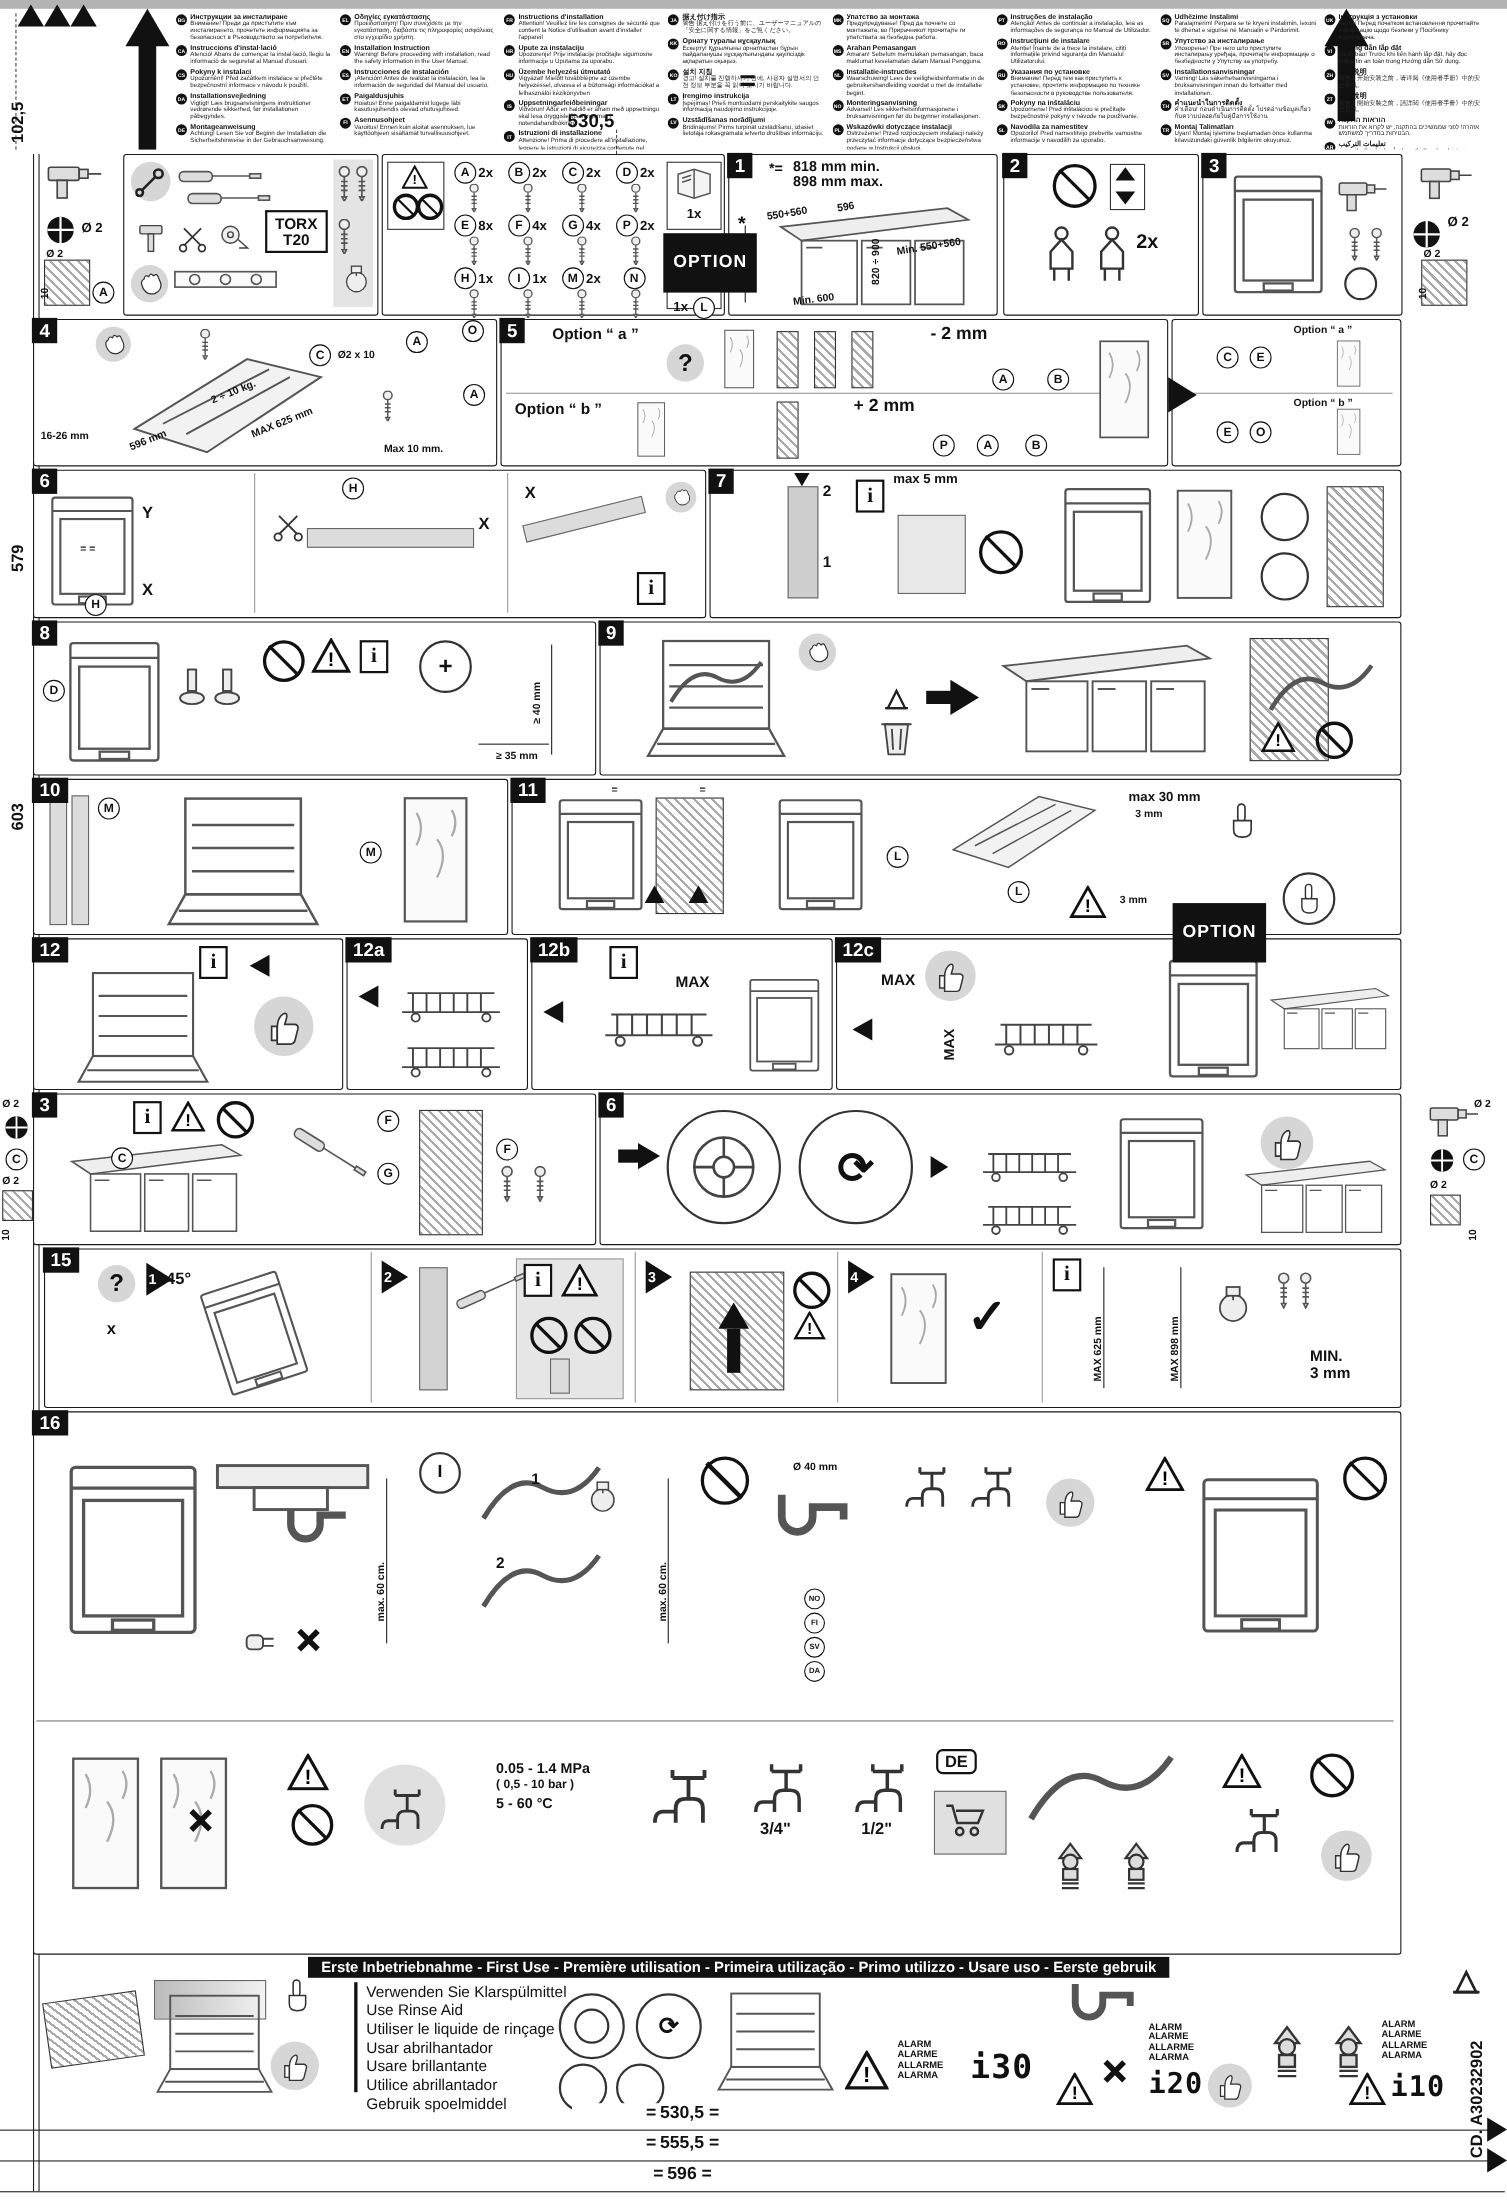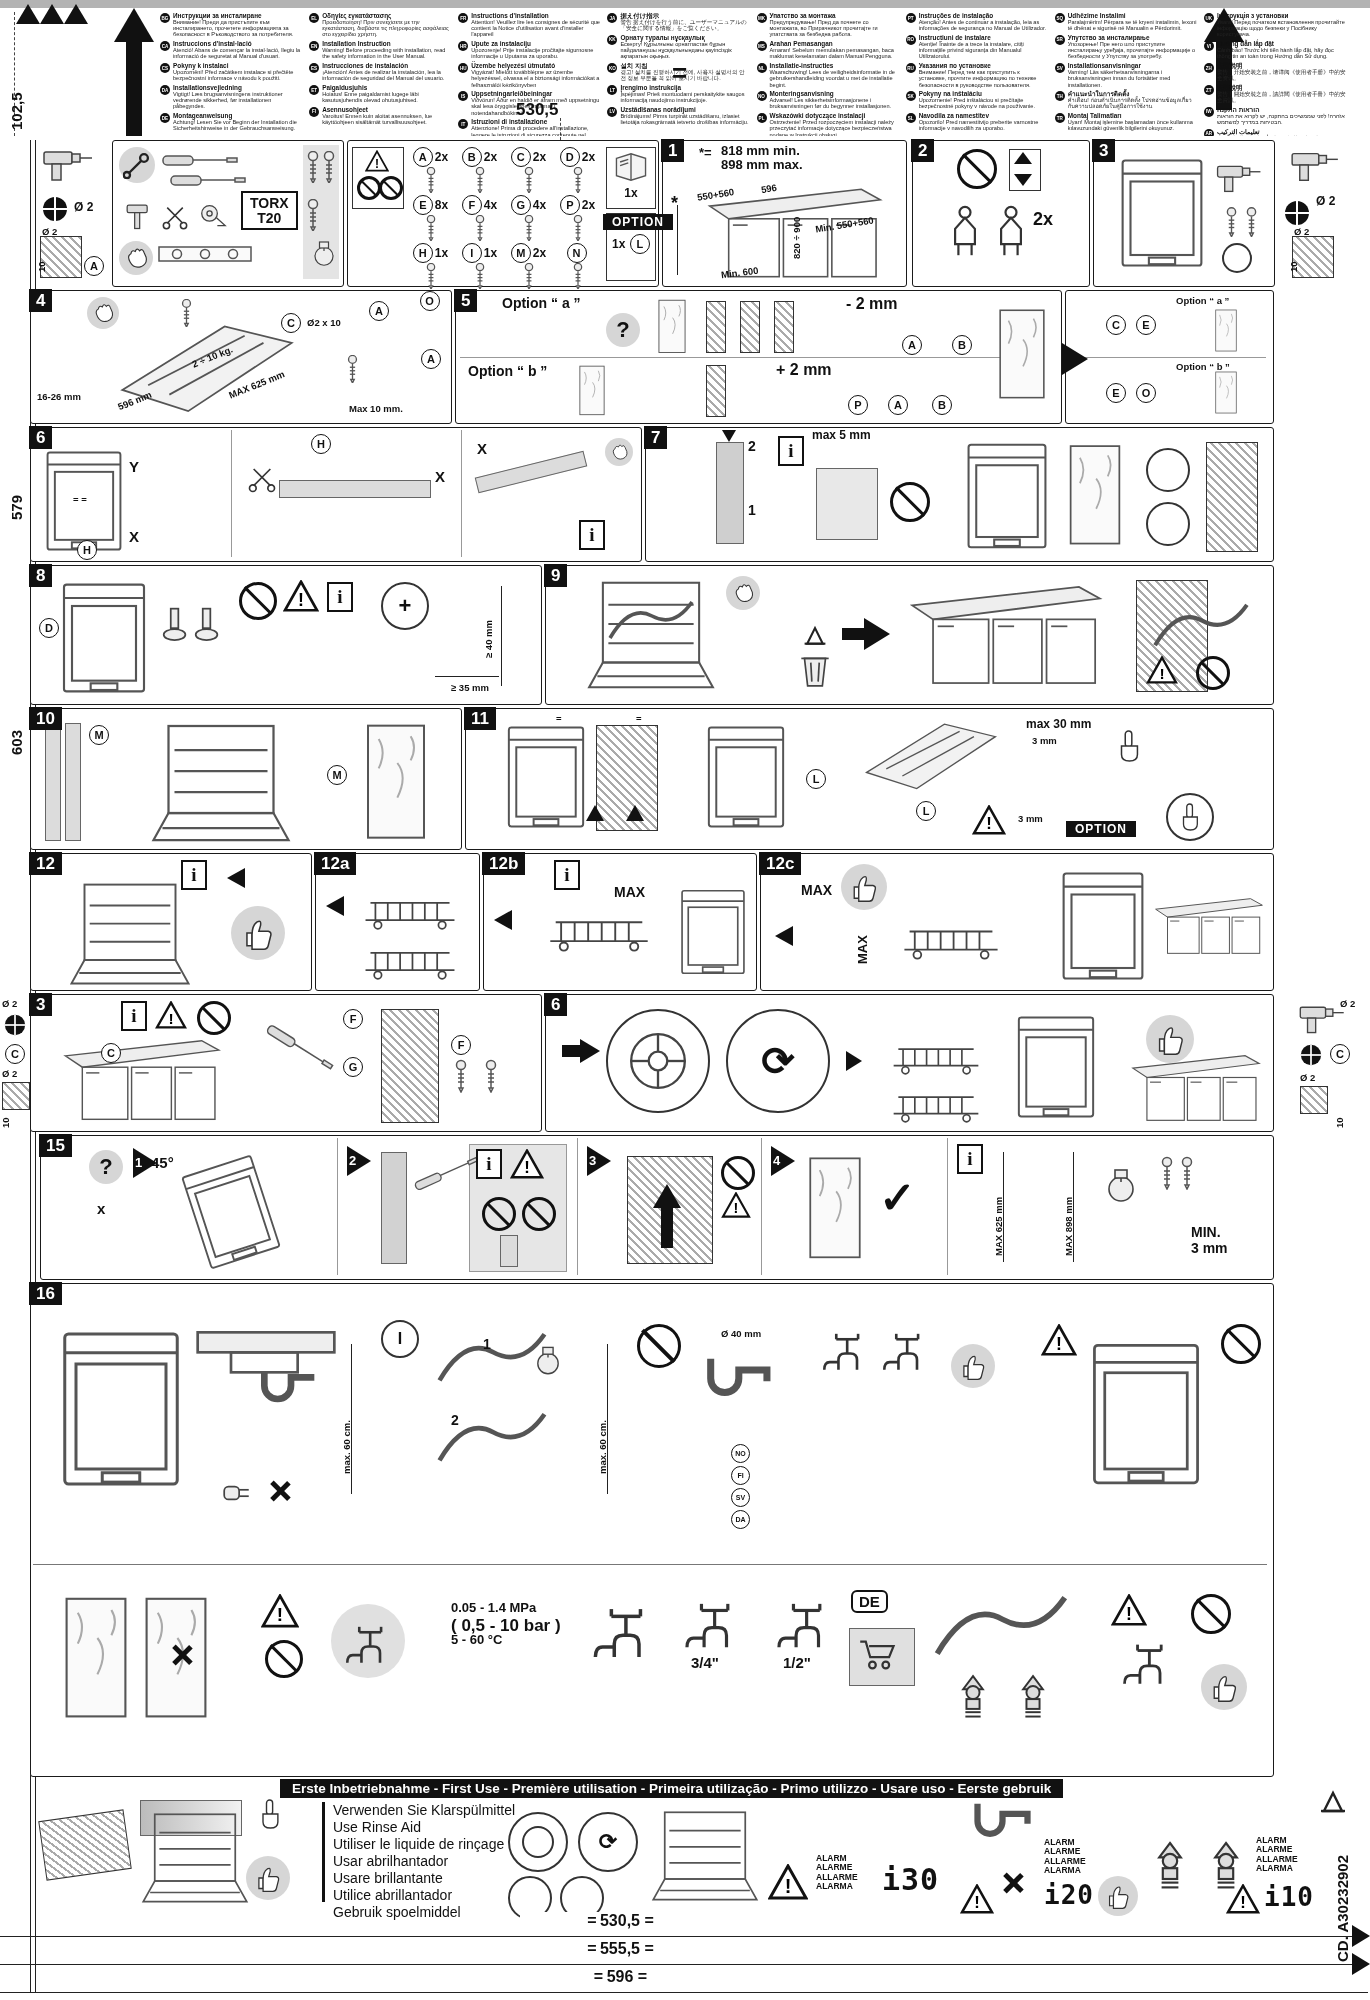--- a/index.html
+++ b/index.html
@@ -13,21 +13,21 @@
   .dim{position:absolute;font-weight:bold;font-size:12px;white-space:nowrap;z-index:2}
   .sm{font-size:9.5px}
   .vert{transform:rotate(-90deg);transform-origin:left top}
   .info{position:absolute;width:22px;height:26px;border:2.2px solid #111;background:#fff;display:flex;align-items:center;justify-content:center;font-family:"Liberation Serif",serif;font-weight:bold;font-size:19px;z-index:2}
   .noc{position:absolute;border:3.2px solid #111;border-radius:50%;background:transparent;z-index:2}
   .noc:after{content:"";position:absolute;left:-10%;top:45%;width:118%;height:10%;background:#111;transform:rotate(45deg)}
   .gcirc{position:absolute;border-radius:50%;background:#d6d6d6;display:flex;align-items:center;justify-content:center;z-index:1}
   .ocirc{position:absolute;border-radius:50%;border:2px solid #333;background:#fff;display:flex;align-items:center;justify-content:center}
   .hatch{position:absolute;background:repeating-linear-gradient(45deg,#aaa 0 2px,#fff 2px 6px);border:1.4px solid #333}
   .grayfill{position:absolute;background:#dcdcdc;border:1.2px solid #666}
-  .optbadge{position:absolute;background:#111;color:#fff;font-weight:bold;font-size:12px;padding:1px 9px;letter-spacing:1px;z-index:2}
+  .optbadge{position:absolute;background:#111;color:#fff;font-weight:bold;font-size:16px;padding:18px 9px;letter-spacing:1px;z-index:2}
   .torx{position:absolute;border:2.2px solid #111;background:#fff;font-weight:bold;font-size:14px;line-height:1.05;text-align:center;padding:3px 7px;z-index:2}
   .banner{position:absolute;background:#111;color:#fff;font-weight:bold;font-size:13.5px;padding:2px 12px;white-space:nowrap}
   .seg{font-family:"DejaVu Sans Mono",monospace;font-weight:bold;letter-spacing:1px}
   .aw{font-weight:bold;font-size:8.5px;line-height:1.1}
   .xmark{position:absolute;width:22px;height:22px;z-index:3}
   .xmark:before,.xmark:after{content:"";position:absolute;left:9px;top:-1px;width:4.5px;height:24px;background:#111}
   .xmark:before{transform:rotate(45deg)} .xmark:after{transform:rotate(-45deg)}
   .tri{position:absolute;z-index:2}
   .stepb{position:absolute;width:26px;height:30px;z-index:3}
   .stepb .st{width:0;height:0;border-top:15px solid transparent;border-bottom:15px solid transparent;border-left:24px solid #111}
@@ -1285,21 +1285,21 @@
         <polygon points="20,2 38,34 2,34" fill="#fff" stroke="#111" stroke-width="3"></polygon>
         <text x="20" y="29" text-anchor="middle" font-size="20" font-weight="bold">!</text>
       </svg>
     <div class="noc" style="left:234px;top:356px;width:32px;height:32px"></div>
     <div class="gcirc" style="left:300px;top:320px;width:74px;height:74px;background:#e0e0e0">
         <svg viewBox="0 0 44 44" width="48" height="48">
           <use href="#s-tap"></use>
         </svg>
       </div>
     <div class="dim abs" style="left:420px;top:316px;font-size:13px">0.05 - 1.4 MPa</div>
-    <div class="dim abs" style="left:420px;top:332px;font-size:17px">( 0,5 - 10 bar )</div>
+    <div class="dim abs" style="left:420px;top:332px;font-size:11px">( 0,5 - 10 bar )</div>
     <div class="dim abs" style="left:420px;top:348px;font-size:13px">5 - 60 °C</div>
     <svg class="sk" viewBox="0 0 44 44" style="left:560px;top:312px;width:64px;height:64px">
         <g fill="#111" stroke="#111" stroke-width="3">
           <use href="#s-tap"></use>
         </g>
       </svg>
     <svg class="sk" viewBox="0 0 44 44" style="left:652px;top:308px;width:58px;height:58px">
         <use href="#s-tap"></use>
       </svg>
     <div class="dim abs" style="left:660px;top:370px;font-size:15px">3/4"</div>

